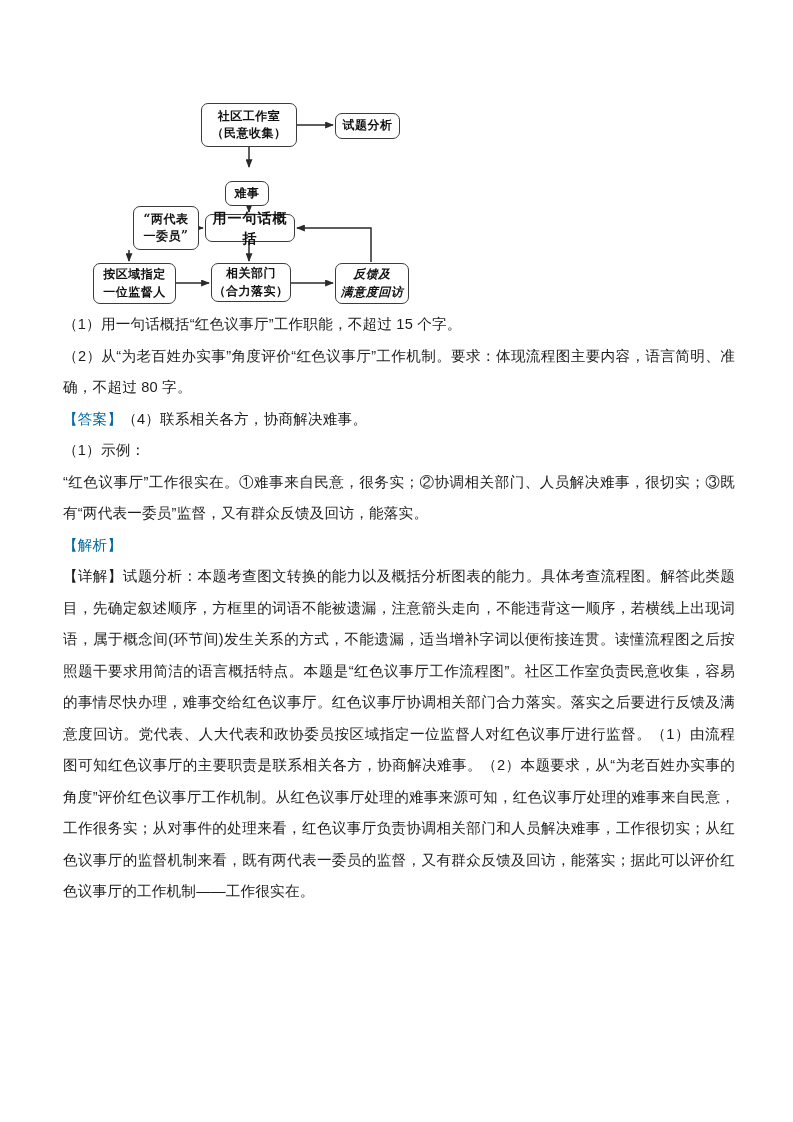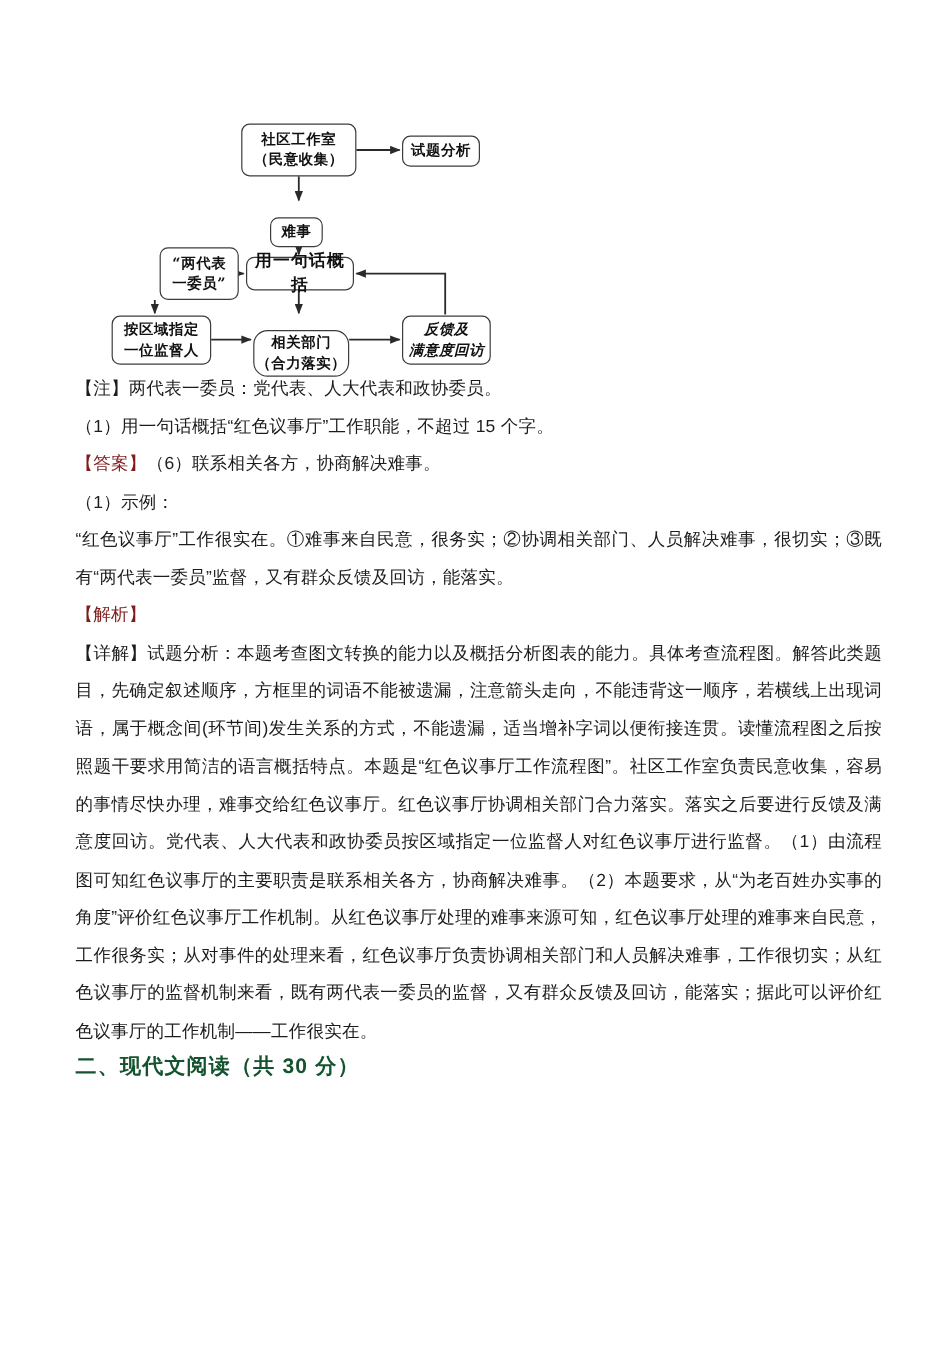--- a/index.html
+++ b/index.html
@@ -21,32 +21,32 @@
     font-size:12px; line-height:1.45; font-weight:700; color:#111;
     letter-spacing:0.5px;
   }
   .fc-community   { left:201px; top:8px;   width:96px; height:44px; }
   .fc-easy        { left:335px; top:18px;  width:65px; height:26px; }
   .fc-hard        { left:225px; top:86px;  width:44px; height:25px; }
   .fc-reps        { left:106px;  top:111px; width:66px; height:44px;margin-left:27px; }
   .fc-hall        { left:205px; top:119px; width:90px; height:28px;
                     font-size:14px; font-weight:800; letter-spacing:1px; }
   .fc-supervisor  { left:93px;  top:168px; width:83px; height:41px; }
-  .fc-departments { left:211px; top:180px; width:80px; height:39px;border-radius:12px; }
+  .fc-departments { left:211px; top:168px; width:80px; height:39px; }
   .fc-feedback    { left:335px; top:168px; width:74px; height:41px;font-style:italic; }
   .fc-line { stroke:#2a2a2a; stroke-width:1.5; fill:none; }
 
   
   .content {
     position:absolute; left:63px; top:309px; width:672px;
     font-size:14.6px; line-height:31.5px; text-align:justify;
     color:#1c1c1c; letter-spacing:0.2px;
   }
   .content p { margin:0; }
-  .blue { color:#7f1d1d; }
+  .blue { color:#0369a1; }
   .section-heading {
     margin-top:42px; font-size:17.5px; font-weight:bold; color:#14532d;
     letter-spacing:1px; text-align:left; line-height:1.4;
   }
 
   
   .footer {
     position:absolute; left:0; top:1056px; width:793px;
     text-align:right; font-size:12.5px; color:#3f3f3f; letter-spacing:1px;
   }
@@ -85,24 +85,24 @@
     <div class="fc-box fc-hall">用一句话概括</div>
     <div class="fc-box fc-supervisor">按区域指定
 一位监督人</div>
     <div class="fc-box fc-departments">相关部门
 （合力落实）</div>
     <div class="fc-box fc-feedback">反馈及
 满意度回访</div>
   </div>
 
   <div class="content">
-    <p>【注】两代表一委员：党代表、人大代表和政协委员。</p>
     <p>（1）用一句话概括“红色议事厅”工作职能，不超过 15 个字。</p>
+    <p>（2）从“为老百姓办实事”角度评价“红色议事厅”工作机制。要求：体现流程图主要内容，语言简明、准确，不超过 80 字。</p>
     <p>
-      <span class="blue">【答案】</span><span>（6）联系相关各方，协商解决难事。</span>
+      <span class="blue">【答案】</span><span>（4）联系相关各方，协商解决难事。</span>
     </p>
     <p>（1）示例：</p>
     <p>“红色议事厅”工作很实在。①难事来自民意，很务实；②协调相关部门、人员解决难事，很切实；③既有“两代表一委员”监督，又有群众反馈及回访，能落实。</p>
     <p>
       <span class="blue">【解析】</span>
     </p>
     <p>
       <span>【详解】</span><span>试题分析：本题考查图文转换的能力以及概括分析图表的能力。具体考查流程图。解答此类题目，先确定叙述顺序，方框里的词语不能被遗漏，注意箭头走向，不能违背这一顺序，若横线上出现词语，属于概念间(环节间)发生关系的方式，不能遗漏，适当增补字词以便衔接连贯。读懂流程图之后按照题干要求用简洁的语言概括特点。本题是“红色议事厅工作流程图”。社区工作室负责民意收集，容易的事情尽快办理，难事交给红色议事厅。红色议事厅协调相关部门合力落实。落实之后要进行反馈及满意度回访。党代表、人大代表和政协委员按区域指定一位监督人对红色议事厅进行监督。（1）由流程图可知红色议事厅的主要职责是联系相关各方，协商解决难事。（2）本题要求，从“为老百姓办实事的角度”评价红色议事厅工作机制。从红色议事厅处理的难事来源可知，红色议事厅处理的难事来自民意，工作很务实；从对事件的处理来看，红色议事厅负责协调相关部门和人员解决难事，工作很切实；从红色议事厅的监督机制来看，既有两代表一委员的监督，又有群众反馈及回访，能落实；据此可以评价红色议事厅的工作机制——工作很实在。</span>
     </p>
     <p class="section-heading">二、现代文阅读（共 30 分）</p>

